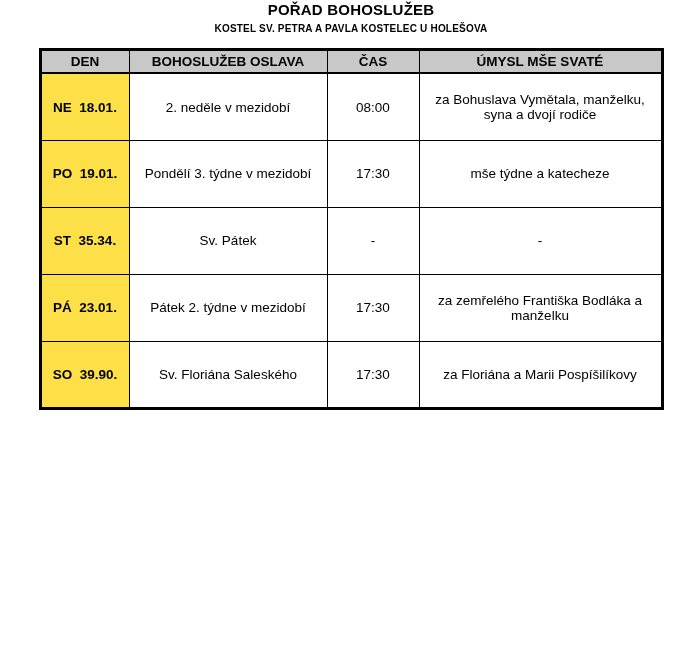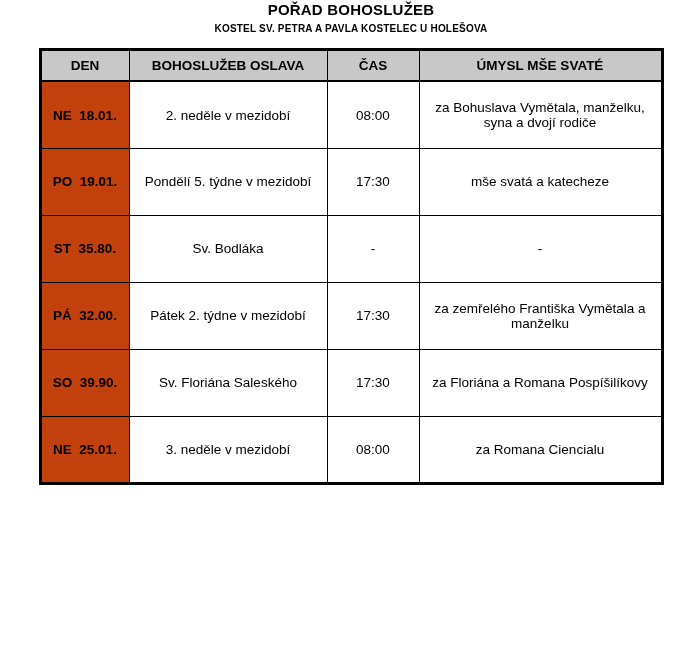--- a/index.html
+++ b/index.html
@@ -49,29 +49,29 @@
     font-size: 13.5px;
     text-align: center;
     vertical-align: middle;
     padding: 2px 6px;
     box-sizing: border-box;
     overflow: hidden;
   }
   table.schedule thead th {
     background: #c8c8c8;
     font-weight: bold;
-    height: 32px;
+    height: 24px;
     border-bottom: 2px solid #000000;
     padding: 1px 4px;
   }
   table.schedule tbody tr {
     height: 67px;
   }
   td.day-cell {
-    background: #c2410c;
+    background: #fde047;
     font-weight: bold;
     text-align: left;
     padding-left: 9px;
     white-space: pre;
   }
   col.c-den   { width: 89px; }
   col.c-oslava{ width: 198px; }
   col.c-cas   { width: 92px; }
   col.c-umysl { width: 243px; }
 </style>
@@ -102,44 +102,38 @@
     </thead>
     <tbody>
         <tr>
           <td class="day-cell">NE  18.01.</td>
           <td class="oslava-cell">2. neděle v mezidobí</td>
           <td class="cas-cell">08:00</td>
           <td class="umysl-cell">za Bohuslava Vymětala, manželku, syna a dvojí rodiče</td>
         </tr>
         <tr>
           <td class="day-cell">PO  19.01.</td>
-          <td class="oslava-cell">Pondělí 5. týdne v mezidobí</td>
+          <td class="oslava-cell">Pondělí 3. týdne v mezidobí</td>
           <td class="cas-cell">17:30</td>
-          <td class="umysl-cell">mše svatá a katecheze</td>
+          <td class="umysl-cell">mše týdne a katecheze</td>
         </tr>
         <tr>
-          <td class="day-cell">ST  35.80.</td>
-          <td class="oslava-cell">Sv. Bodláka</td>
+          <td class="day-cell">ST  35.34.</td>
+          <td class="oslava-cell">Sv. Pátek</td>
           <td class="cas-cell">-</td>
           <td class="umysl-cell">-</td>
         </tr>
         <tr>
-          <td class="day-cell">PÁ  32.00.</td>
+          <td class="day-cell">PÁ  23.01.</td>
           <td class="oslava-cell">Pátek 2. týdne v mezidobí</td>
           <td class="cas-cell">17:30</td>
-          <td class="umysl-cell">za zemřelého Františka Vymětala a manželku</td>
+          <td class="umysl-cell">za zemřelého Františka Bodláka a manželku</td>
         </tr>
         <tr>
           <td class="day-cell">SO  39.90.</td>
           <td class="oslava-cell">Sv. Floriána Saleského</td>
           <td class="cas-cell">17:30</td>
-          <td class="umysl-cell">za Floriána a Romana Pospíšilíkovy</td>
-        </tr>
-        <tr>
-          <td class="day-cell">NE  25.01.</td>
-          <td class="oslava-cell">3. neděle v mezidobí</td>
-          <td class="cas-cell">08:00</td>
-          <td class="umysl-cell">za Romana Ciencialu</td>
+          <td class="umysl-cell">za Floriána a Marii Pospíšilíkovy</td>
         </tr>
       </tbody>
   </table>
 
 </div>
 
 </body></html>

